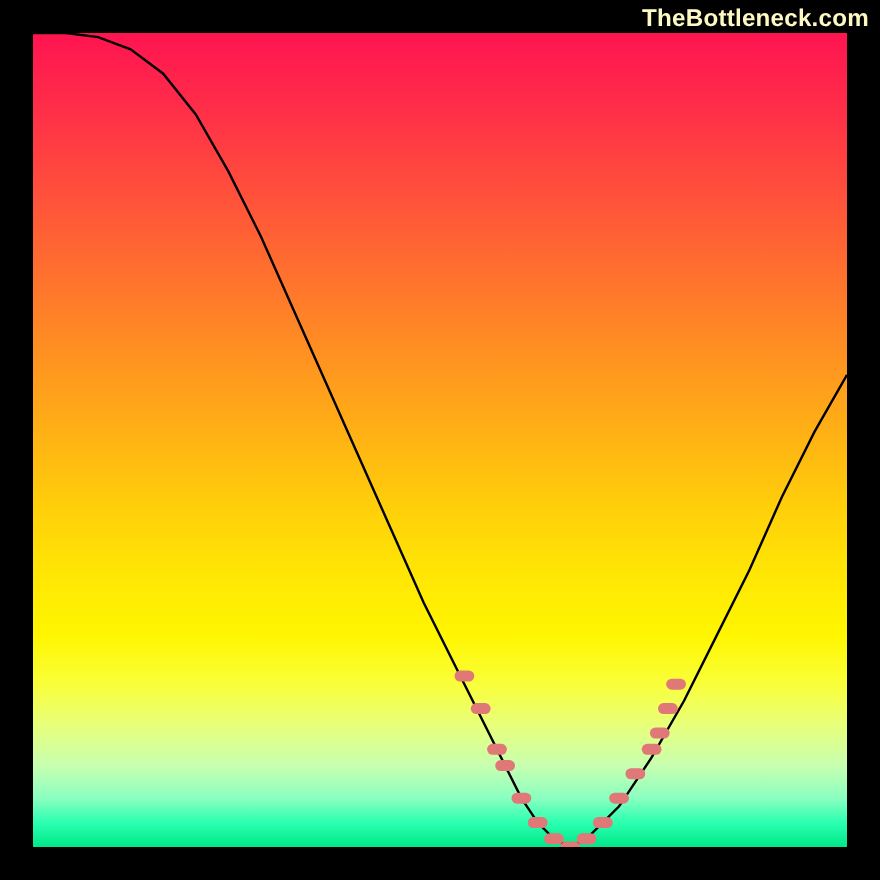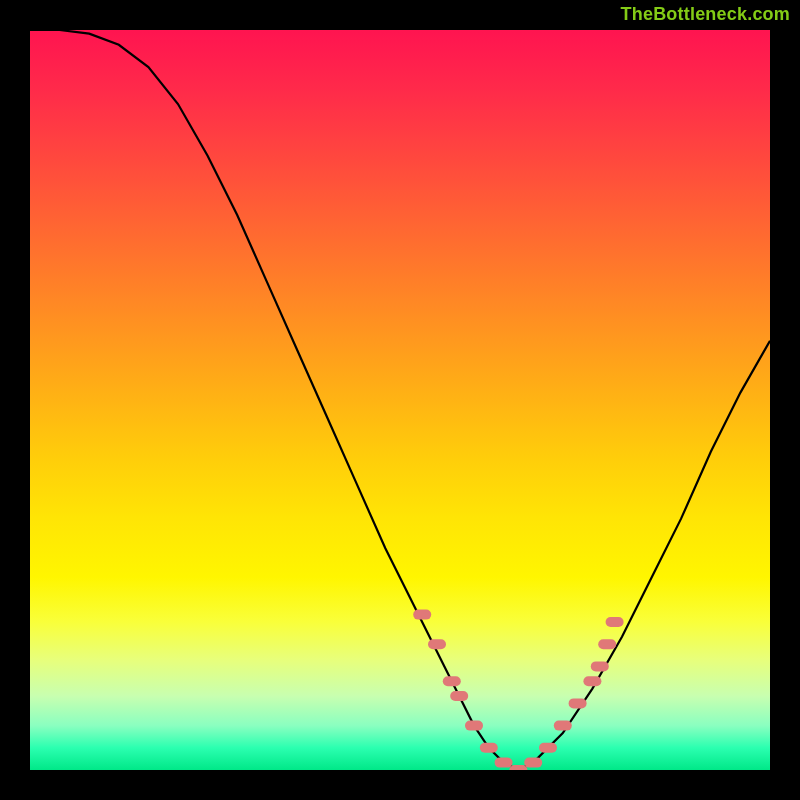--- a/index.html
+++ b/index.html
@@ -8,23 +8,23 @@
     position: relative;
     width: 800px;
     height: 800px;
     background: #000;
   }
   .watermark {
     position: absolute;
     top: 4px;
     right: 10px;
     font-family: Arial, Helvetica, sans-serif;
-    font-size: 18px;
+    font-size: 22px;
     font-weight: bold;
-    color: #84cc16;
+    color: #fef9c3;
     letter-spacing: 0.2px;
     z-index: 10;
   }
   .plot-area {
     position: absolute;
     left: 30px;
     top: 30px;
     width: 740px;
     height: 740px;
     overflow: hidden;

